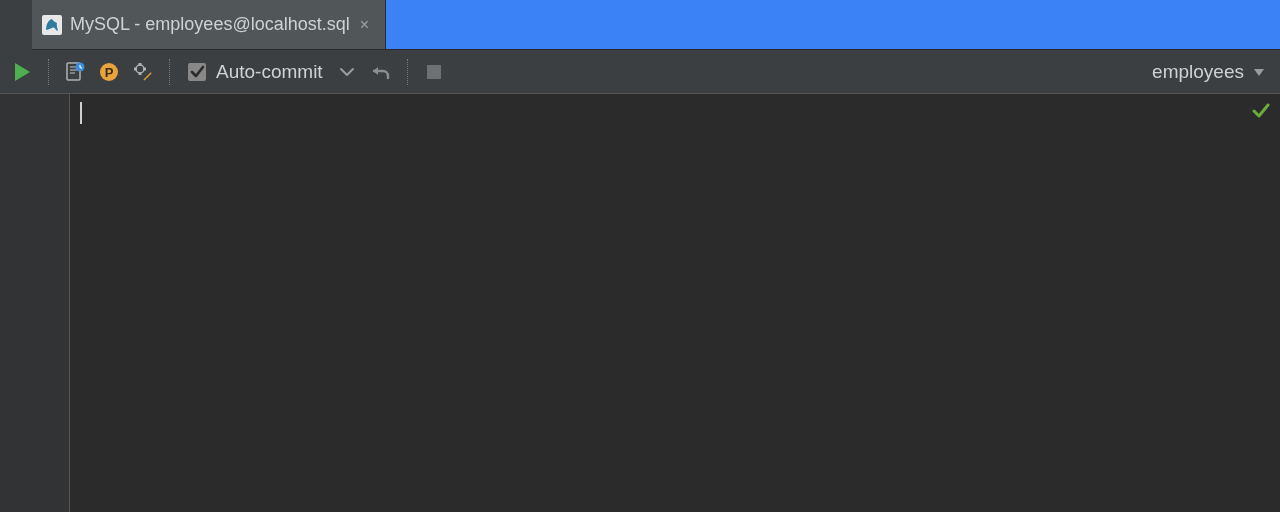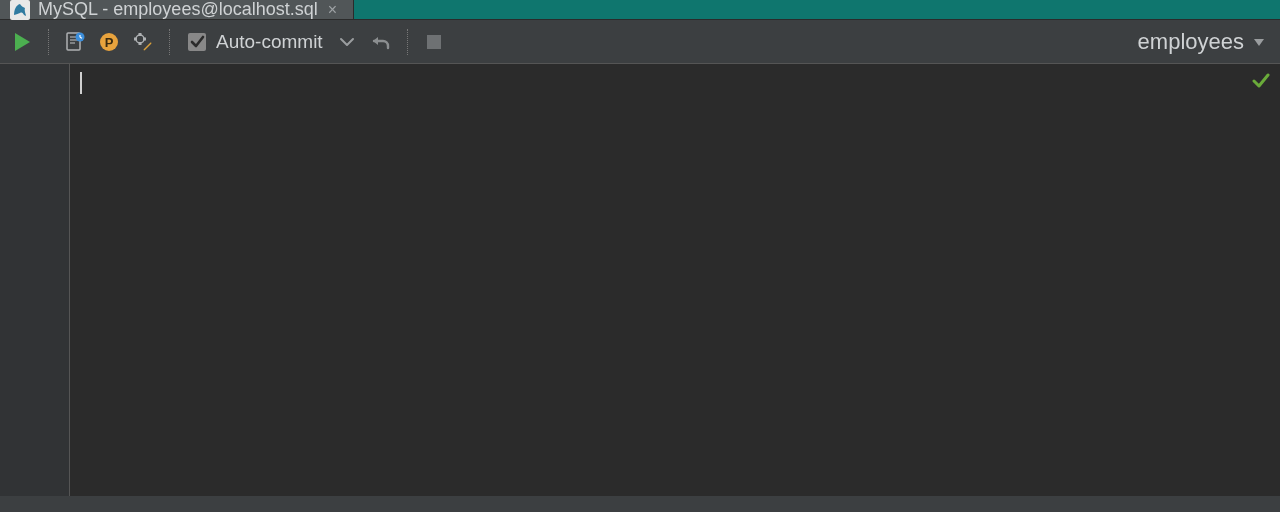--- a/index.html
+++ b/index.html
@@ -1,24 +1,25 @@
 <!DOCTYPE html>
 <html><head>
 <meta charset="utf-8">
 <style>
   * { box-sizing: border-box; margin: 0; padding: 0; }
   html, body { width: 1280px; height: 512px; overflow: hidden; font-family: "Segoe UI", "Helvetica Neue", Arial, sans-serif; background: #3c3f41; }
   
   
   .tab-bar {
-    height: 20px;
-    background: #0f766e;
+    height: 50px;
+    background: #3b82f6;
     border-bottom: 1px solid #2b2b2b;
     display: flex;
     align-items: stretch;
+    margin-left: 32px;
   }
   .tab {
     display: flex;
     align-items: center;
     background: #515658;
     padding: 0 14px 0 10px;
     gap: 8px;
     border-right: 1px solid #2b2b2b;
     color: #cfd2d4;
     font-size: 18px;
@@ -65,21 +66,21 @@
     font-size: 19px;
     cursor: pointer;
     padding: 0 4px;
   }
   .spacer { flex: 1; }
   .schema-select {
     display: flex;
     align-items: center;
     gap: 8px;
     color: #cfd2d4;
-    font-size: 22px;
+    font-size: 19px;
     cursor: pointer;
     padding: 0 4px;
   }
 
   
   .editor {
     display: flex;
     height: calc(512px - 36px - 44px);
     background: #2b2b2b;
     position: relative;

